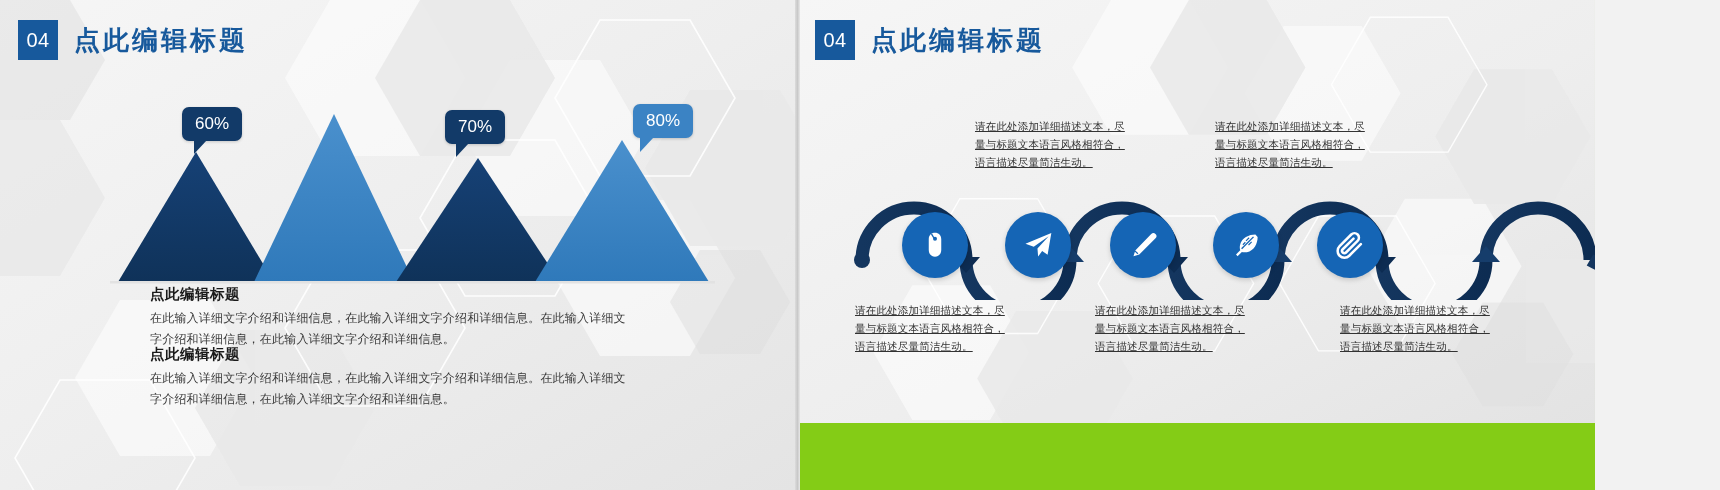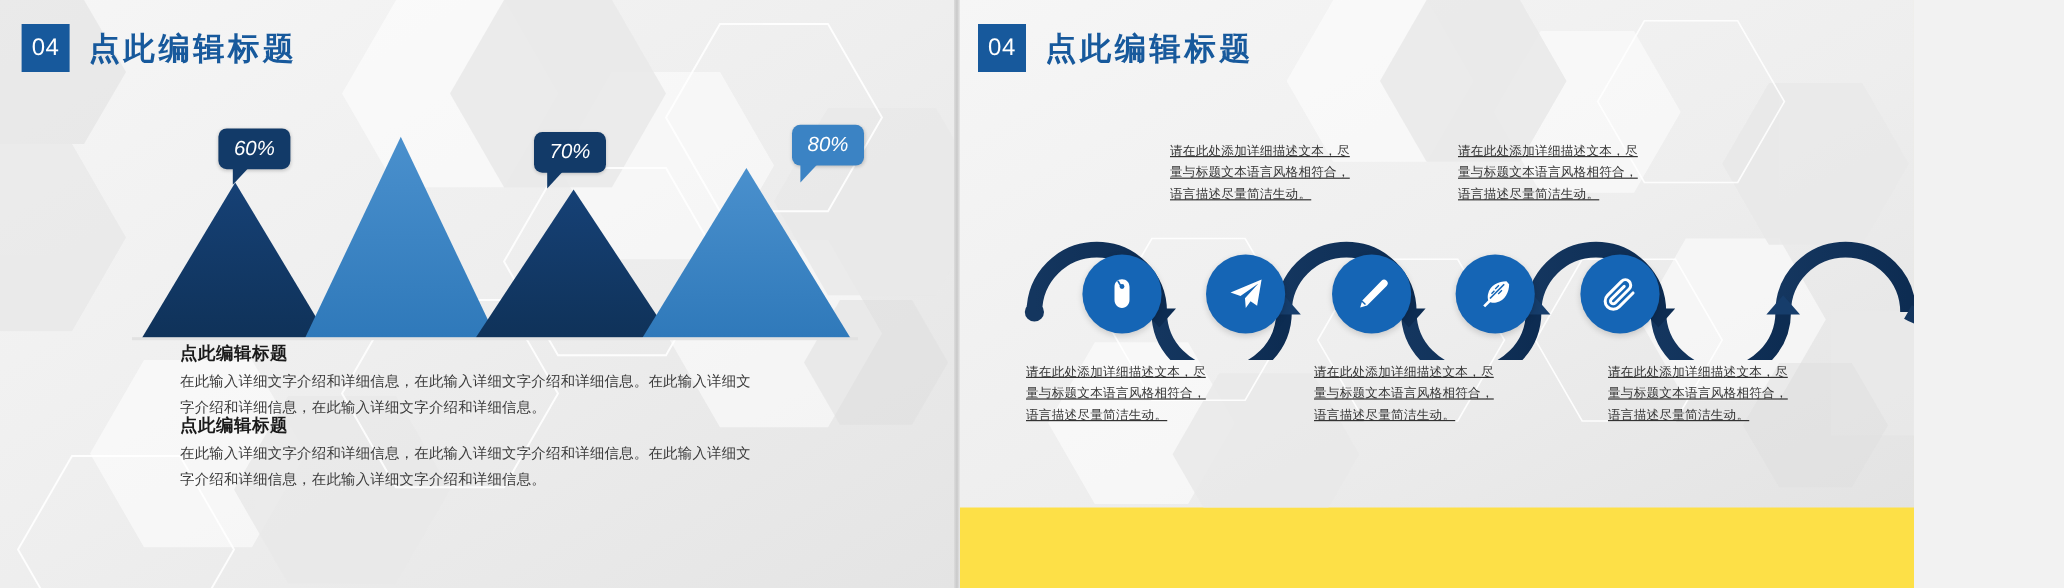--- a/index.html
+++ b/index.html
@@ -5,21 +5,21 @@
   html,body{margin:0;padding:0;}
   body{
     width:1720px;height:490px;
     background:#f2f2f2;
     font-family:"Liberation Sans","DejaVu Sans",sans-serif;
     overflow:hidden;
     position:relative;
   }
   .slide{
     position:absolute;top:0;width:795px;height:490px;
-    background:#fde047;
+    background:#84cc16;
     overflow:hidden;
   }
   #slide-left{left:0;}
   #slide-right{left:800px;}
   .divider{
     position:absolute;left:795px;top:0;width:5px;height:490px;
     background:linear-gradient(to right,#dcdcdc,#c9c9c9,#e8e8e8);
   }
   
   .hexbg{position:absolute;inset:0;pointer-events:none;}
@@ -102,21 +102,21 @@
       <polygon points="700,250 760,250 790,302 760,354 700,354 670,302"></polygon>
       <polygon points="0,0 70,0 105,60 70,120 0,120"></polygon>
     </g>
   </svg>
 
   <div class="hdr" style="left:18px;top:20px;">
     <div class="num-box">04</div>
     <div class="hdr-title">点此编辑标题</div>
   </div>
 
-  <div class="mount-wrap" style="left:0;top:0;width:795px;height:300px;font-style:italic;">
+  <div class="mount-wrap" style="left:0;top:0;width:795px;height:300px;">
     <svg width="795" height="300" viewBox="0 0 795 300">
       <defs>
         <linearGradient id="gDark" x1="0" y1="0" x2="0" y2="1">
           <stop offset="0%" stop-color="#164176"></stop>
           <stop offset="100%" stop-color="#0f3259"></stop>
         </linearGradient>
         <linearGradient id="gLight" x1="0" y1="0" x2="0" y2="1">
           <stop offset="0%" stop-color="#4a90cd"></stop>
           <stop offset="100%" stop-color="#2f79ba"></stop>
         </linearGradient>
@@ -131,21 +131,21 @@
     <div class="bubble" style="left:182px;top:107px;background:#123a68;">
       <span>60%</span>
       <span class="tail" style="left:12px;bottom:-13px;border-width:14px 13px 0 0;border-color:#123a68 transparent transparent transparent;"></span>
     </div>
 
     <div class="bubble" style="left:445px;top:110px;background:#123a68;justify-content:center;">
       <span>70%</span>
       <span class="tail" style="left:11px;bottom:-13px;border-width:14px 13px 0 0;border-color:#123a68 transparent transparent transparent;"></span>
     </div>
 
-    <div class="bubble" style="left:633px;top:104px;background:#3b83c4;margin-left:27px;">
+    <div class="bubble" style="left:633px;top:104px;background:#3b83c4;">
       <span>80%</span>
       <span class="tail" style="left:7px;bottom:-14px;border-width:15px 14px 0 0;border-color:#3b83c4 transparent transparent transparent;"></span>
     </div>
   </div>
 
   <div class="body-block" style="left:150px;top:285px;width:480px;">
     <div class="blk-title">点此编辑标题</div>
     <div class="blk-text">在此输入详细文字介绍和详细信息，在此输入详细文字介绍和详细信息。在此输入详细文字介绍和详细信息，在此输入详细文字介绍和详细信息。</div>
   </div>
 

